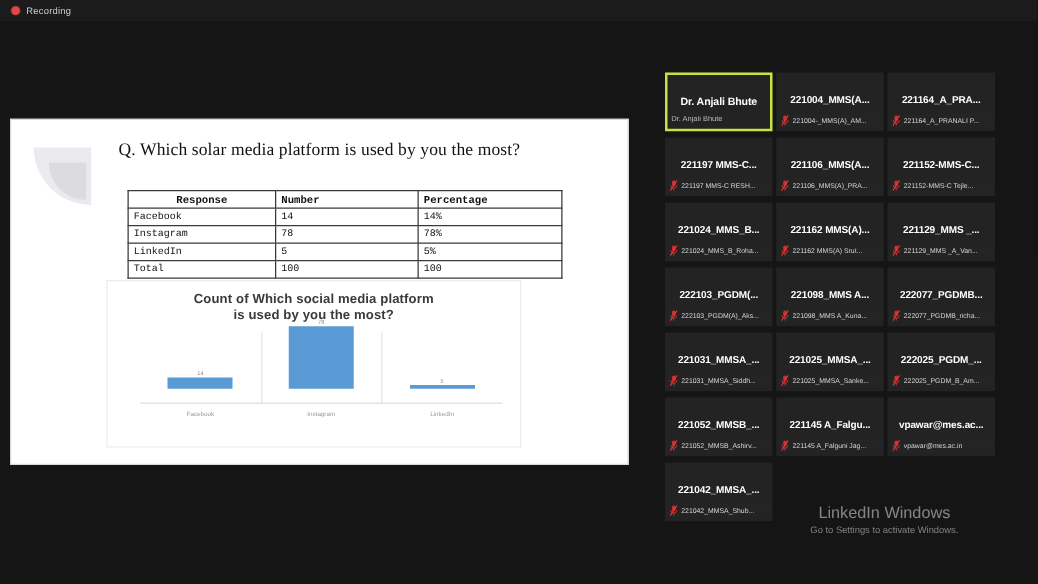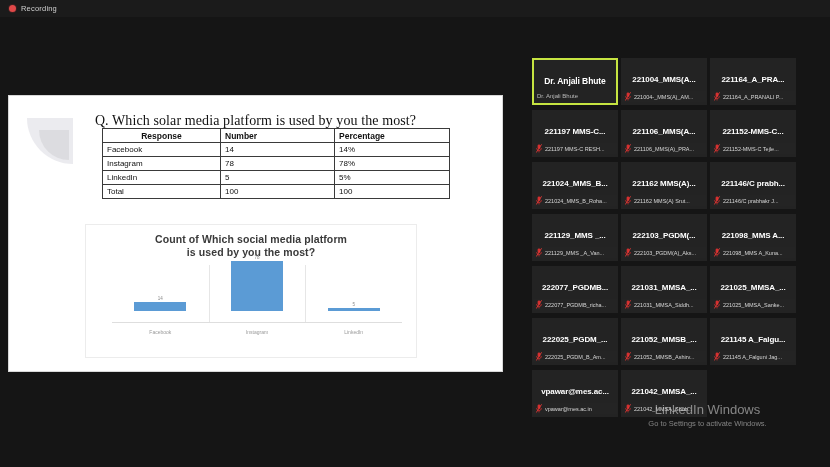--- a/index.html
+++ b/index.html
@@ -50,23 +50,23 @@
 
   #slide-question{
     position:absolute;left:0;right:0;top:17px;
     text-align:center;
     font-family:"Liberation Serif", serif;
     font-size:14px;color:#111;letter-spacing:.1px;
   }
 
   
   #survey-table{
-    position:absolute;left:93px;top:32px;width:347px;
+    position:absolute;left:93px;top:56px;width:347px;
     border-collapse:collapse;
-    font-family:Liberation Sans, sans-serif;
+    font-family:Liberation Mono, monospace;
     table-layout:fixed;
   }
   #survey-table th,#survey-table td{
     border:1px solid #3a3a3a;
     font-size:8px;color:#111;
     padding:1px 4px;
     height:11px;
     text-align:left;
   }
   #survey-table th{font-weight:bold;text-align:center;font-size:8.5px;}
@@ -358,34 +358,20 @@
               <rect x="1.6" y="0.4" width="2.8" height="4.6" rx="1.4" fill="#d32f2f"></rect>
               <path d="M0.6 4.1 a2.4 2.4 0 0 0 4.8 0" stroke="#d32f2f" stroke-width="0.8" fill="none"></path>
               <rect x="2.6" y="6.2" width="0.8" height="2.2" fill="#d32f2f"></rect>
               <line x1="0.2" y1="8.6" x2="5.6" y2="0.3" stroke="#e53935" stroke-width="0.9"></line>
             </svg>
           </span>
           <span class="tile-footer-label">221162 MMS(A) Srut...</span>
         </div>
       </div>
       <div class="tile">
-        <div class="tile-name">221146/C prabh...</div>
-        <div class="tile-footer">
-          <span class="mic-muted">
-            <svg width="6" height="9" viewBox="0 0 6 9">
-              <rect x="1.6" y="0.4" width="2.8" height="4.6" rx="1.4" fill="#d32f2f"></rect>
-              <path d="M0.6 4.1 a2.4 2.4 0 0 0 4.8 0" stroke="#d32f2f" stroke-width="0.8" fill="none"></path>
-              <rect x="2.6" y="6.2" width="0.8" height="2.2" fill="#d32f2f"></rect>
-              <line x1="0.2" y1="8.6" x2="5.6" y2="0.3" stroke="#e53935" stroke-width="0.9"></line>
-            </svg>
-          </span>
-          <span class="tile-footer-label">221146/C prabhakr  J...</span>
-        </div>
-      </div>
-      <div class="tile">
         <div class="tile-name">221129_MMS _...</div>
         <div class="tile-footer">
           <span class="mic-muted">
             <svg width="6" height="9" viewBox="0 0 6 9">
               <rect x="1.6" y="0.4" width="2.8" height="4.6" rx="1.4" fill="#d32f2f"></rect>
               <path d="M0.6 4.1 a2.4 2.4 0 0 0 4.8 0" stroke="#d32f2f" stroke-width="0.8" fill="none"></path>
               <rect x="2.6" y="6.2" width="0.8" height="2.2" fill="#d32f2f"></rect>
               <line x1="0.2" y1="8.6" x2="5.6" y2="0.3" stroke="#e53935" stroke-width="0.9"></line>
             </svg>
           </span>

